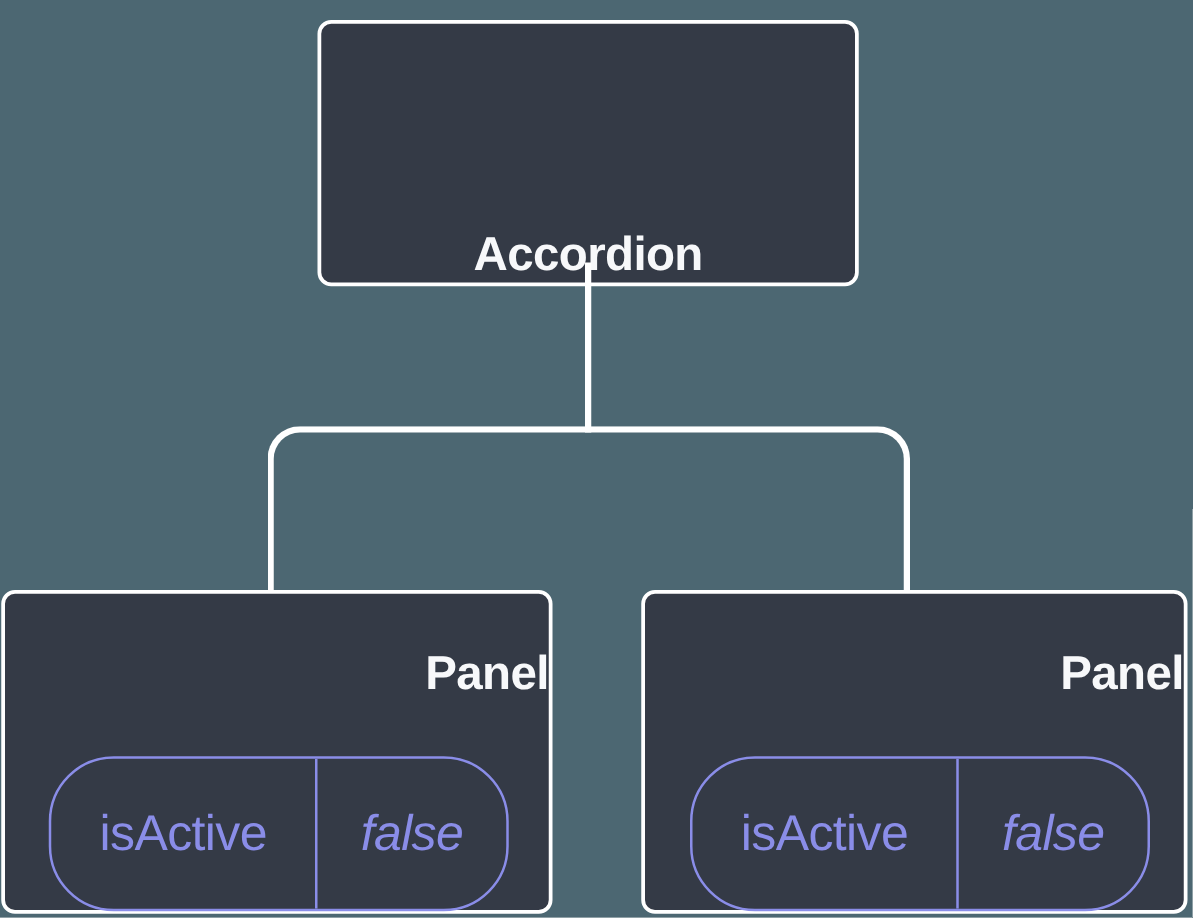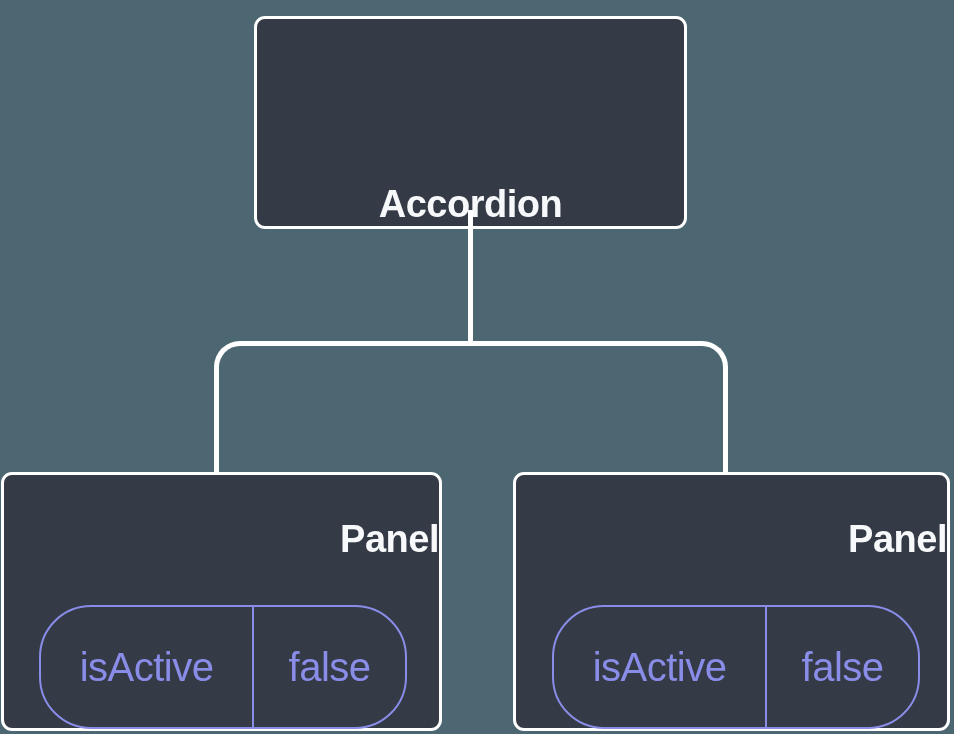--- a/index.html
+++ b/index.html
@@ -96,20 +96,21 @@
     font-weight: 400;
     letter-spacing: -0.5px;
     white-space: nowrap;
   }
   .state-key {
     flex: 0 0 58%;
     border-right: 2.5px solid var(--state-accent, #8A8DE8);
   }
   .state-value {
     flex: 1 1 auto;
+    font-style: italic;
   }
 </style>
 </head>
 <body>
 
 <div class="stage">
 
   <div class="node root-node">
     <span class="node-title">Accordion</span>
   </div>

